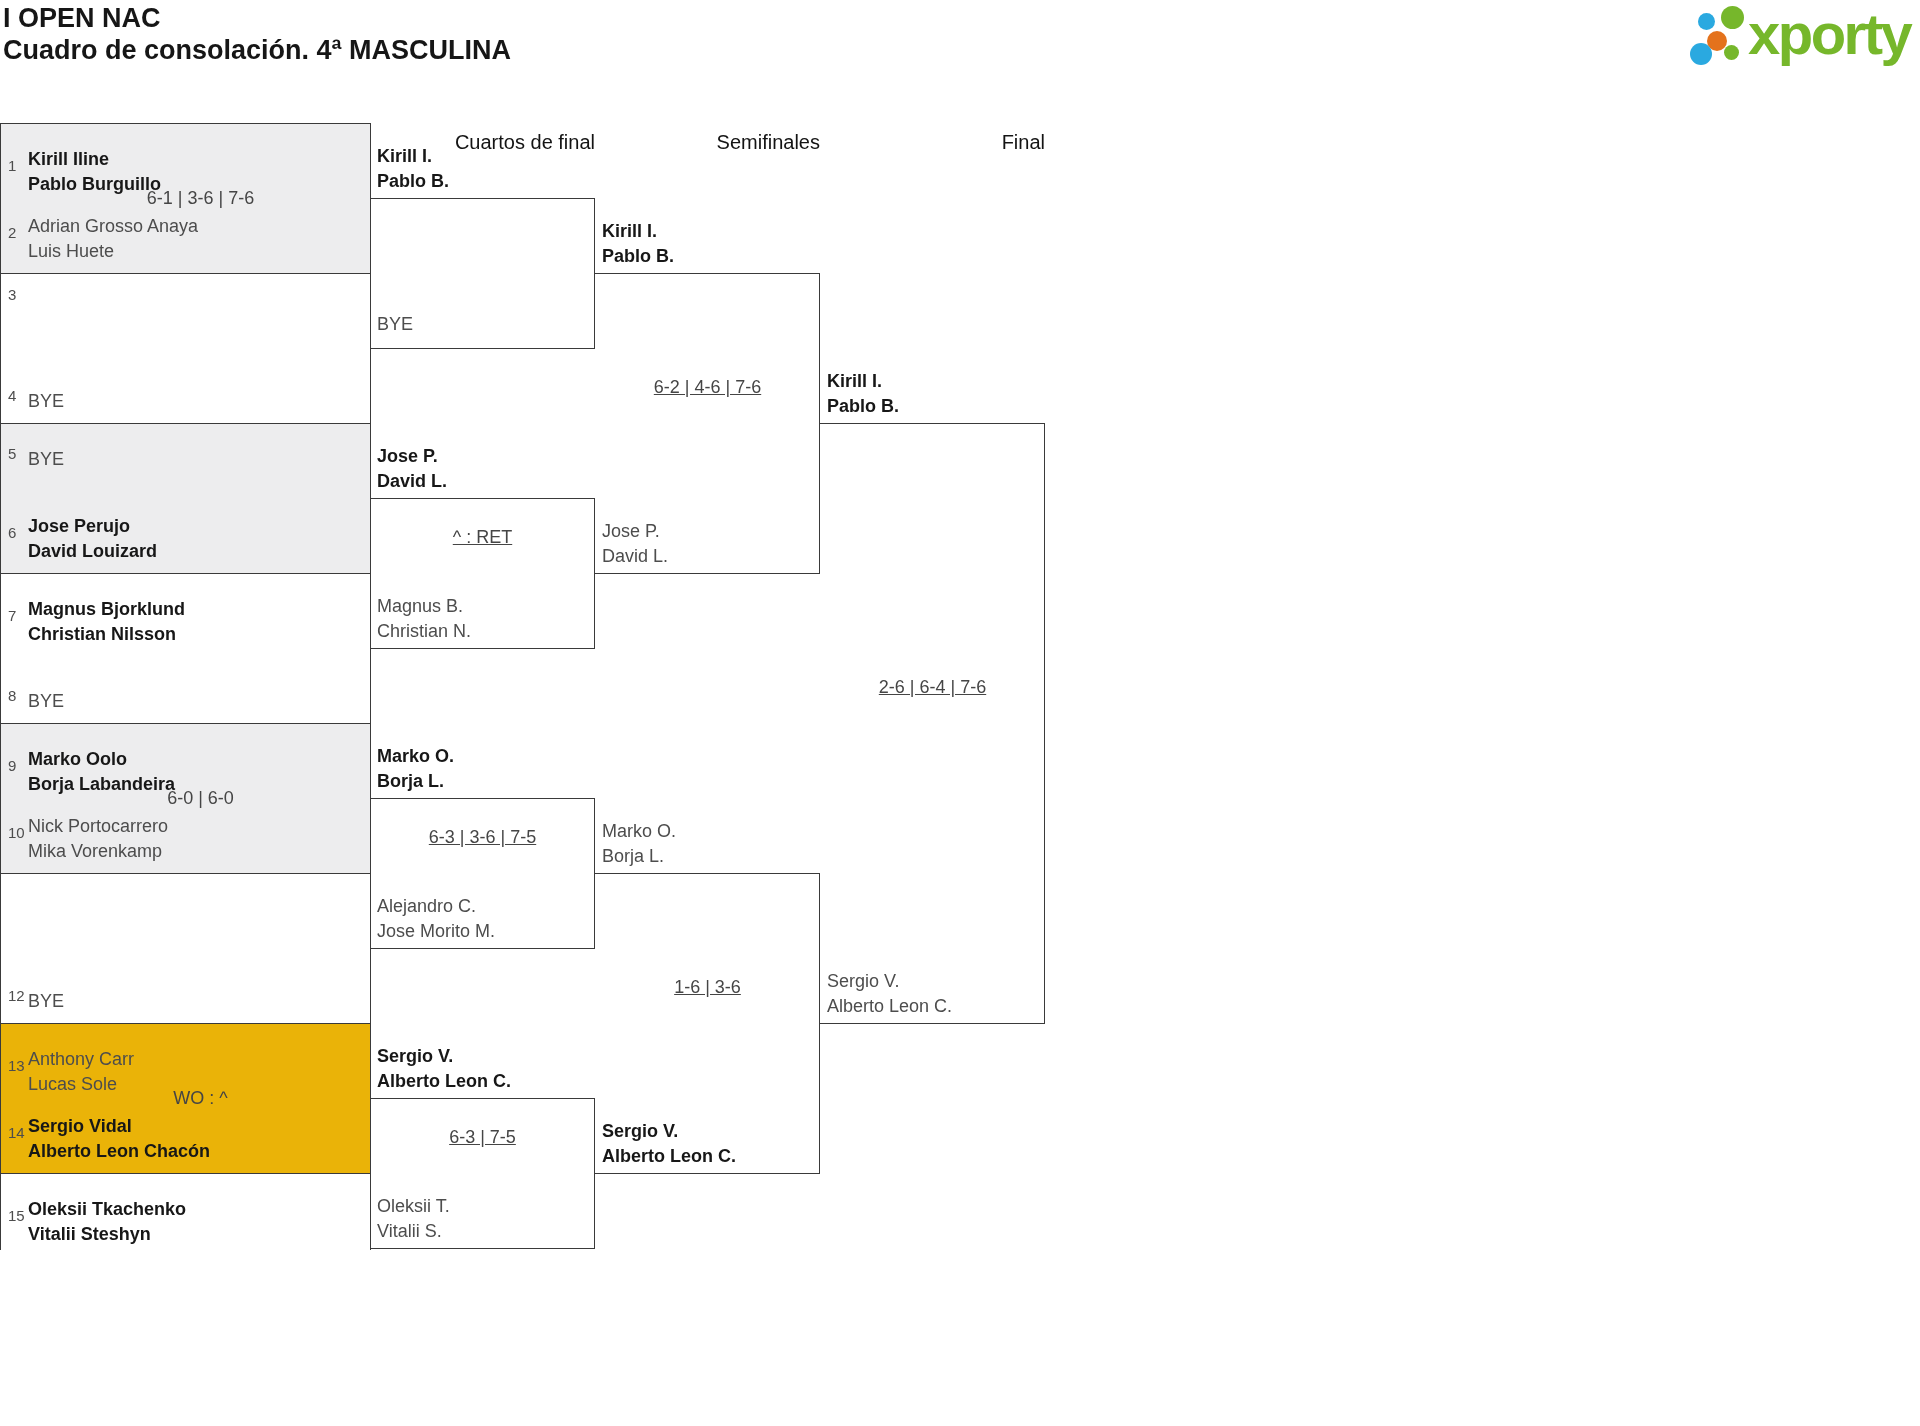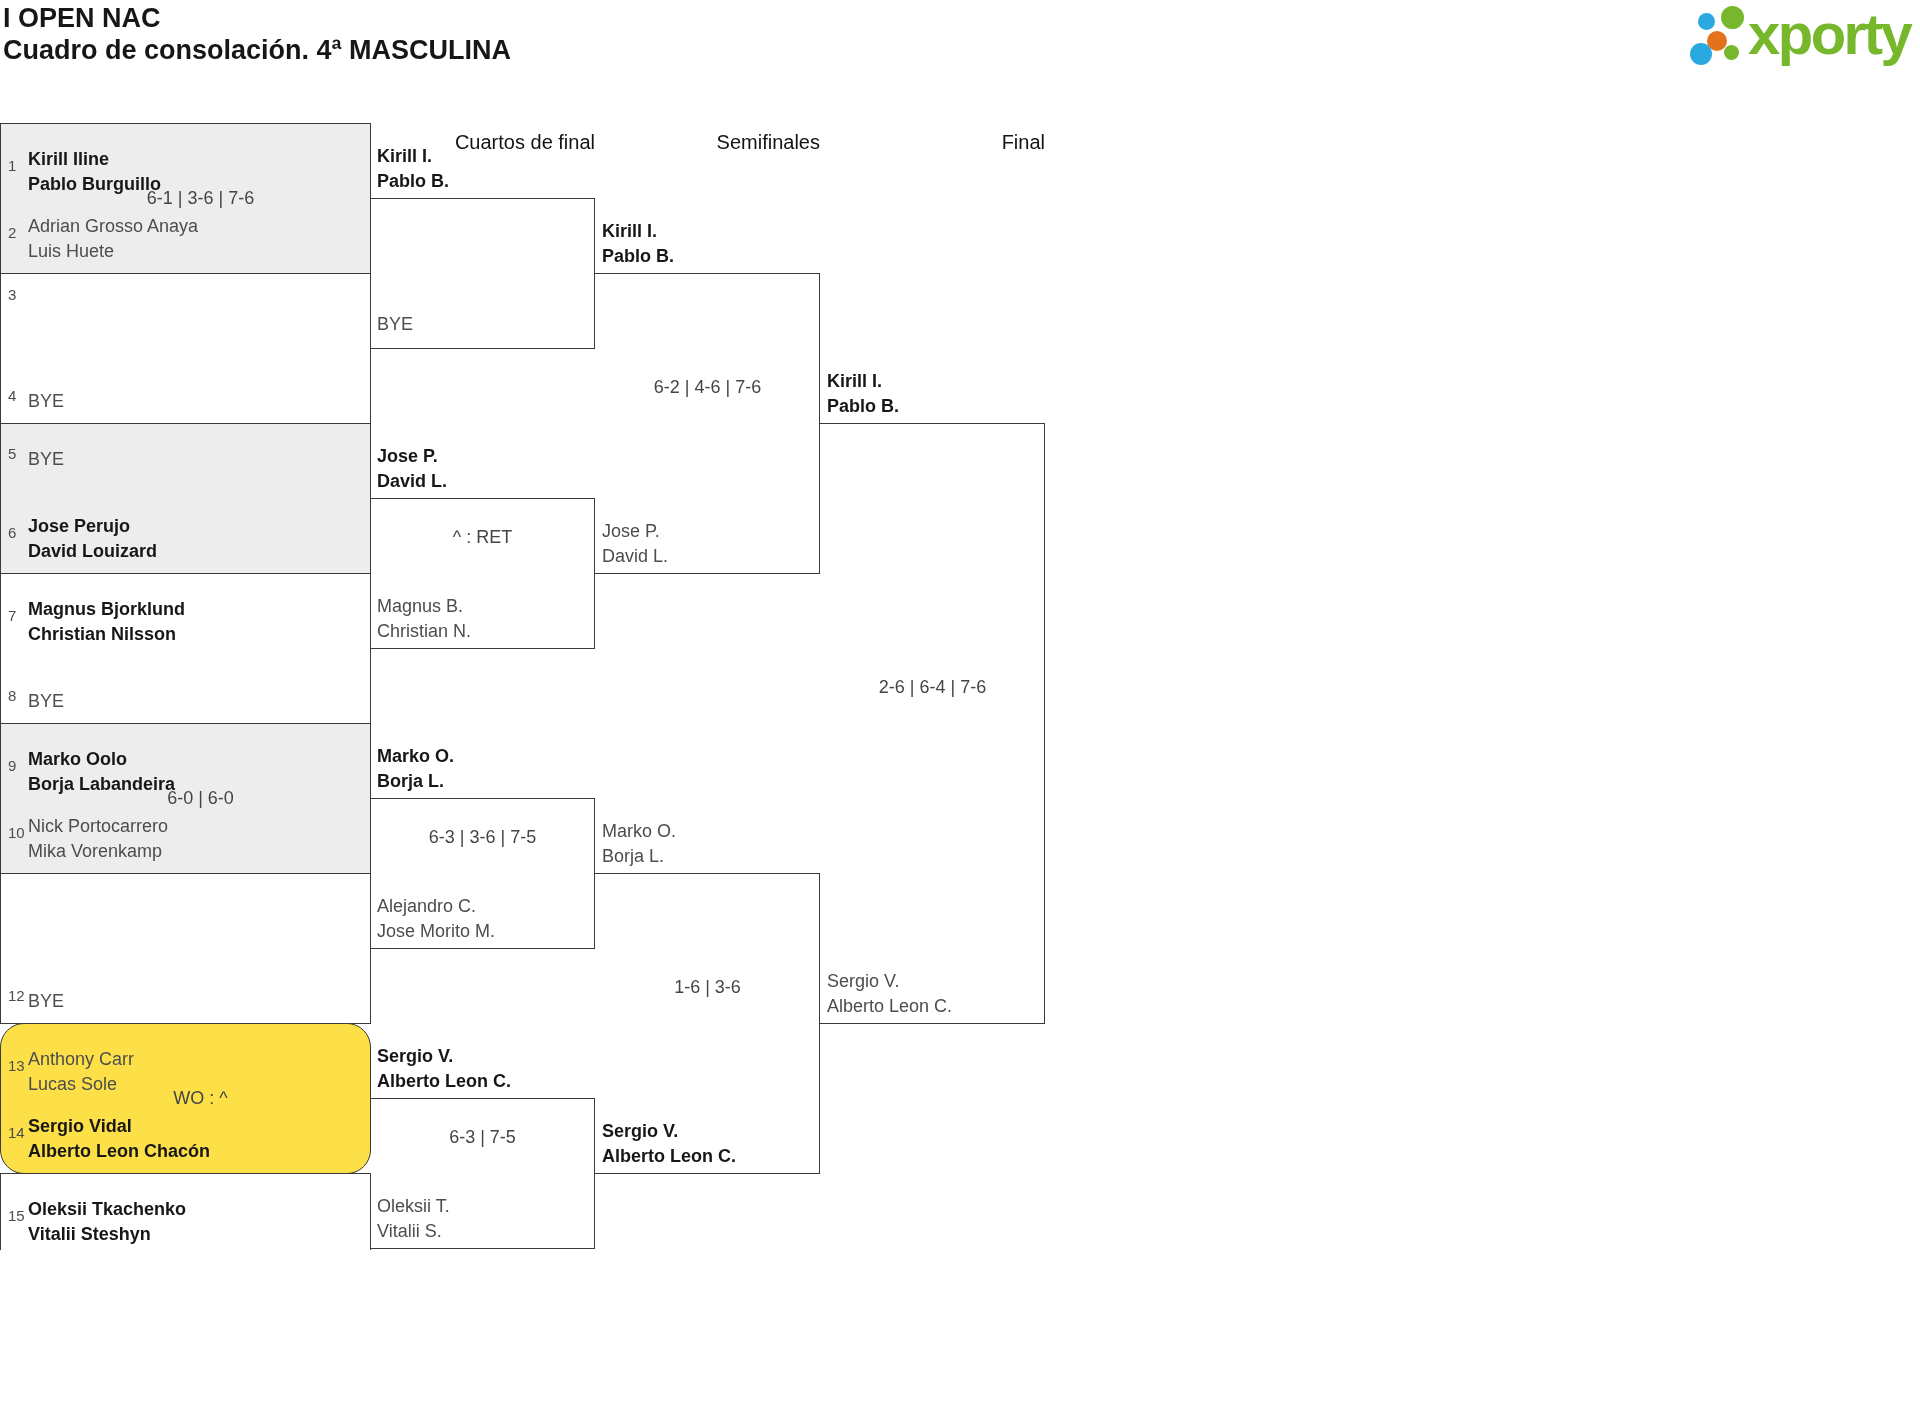--- a/index.html
+++ b/index.html
@@ -21,21 +21,21 @@
   .slot-bottom{bottom:9px;}
   .seed{flex:none;width:20px;font-size:15px;line-height:20px;color:#4d4d4d;}
   .tname{font-size:18px;line-height:25px;color:#4d4d4d;font-weight:400;margin-top:12px;}
   .tname.win{color:#171717;font-weight:600;}
   .oscore{position:absolute;left:0;right:0;top:63px;text-align:center;font-size:18px;line-height:22px;color:#454545;padding-left:30px;}
 
   
   .mbox{position:absolute;width:225px;border:1px solid #3a3a3a;border-left:none;box-sizing:border-box;}
   .lbl{position:absolute;font-size:18px;line-height:25px;color:#4d4d4d;font-weight:400;}
   .lbl.win{color:#171717;font-weight:600;}
-  .mscore{position:absolute;text-align:center;font-size:18px;line-height:22px;color:#454545;}
+  .mscore{position:absolute;text-align:center;font-size:18px;line-height:22px;color:#454545;text-decoration:underline;}
 </style>
 </head>
 <body>
 
 <div class="page">
 
   <div class="title">
     <div>I OPEN NAC</div>
     <div>Cuadro de consolación. 4ª MASCULINA</div>
   </div>
@@ -148,21 +148,21 @@
     <div class="oscore"></div>
     <div class="slot slot-bottom">
       <span class="seed">12</span>
       <div class="tname">
         <div>BYE</div>
         <div></div>
       </div>
     </div>
   </div>
 
-  <div class="obox shaded" style="top: 1023px; background: #fde047; border-radius: 24px;">
+  <div class="obox shaded" style="top: 1023px; background: #eab308;">
     <div class="slot slot-top">
       <span class="seed">13</span>
       <div class="tname">
         <div>Anthony Carr</div>
         <div>Lucas Sole</div>
       </div>
     </div>
     <div class="oscore">WO : ^</div>
     <div class="slot slot-bottom">
       <span class="seed">14</span>

